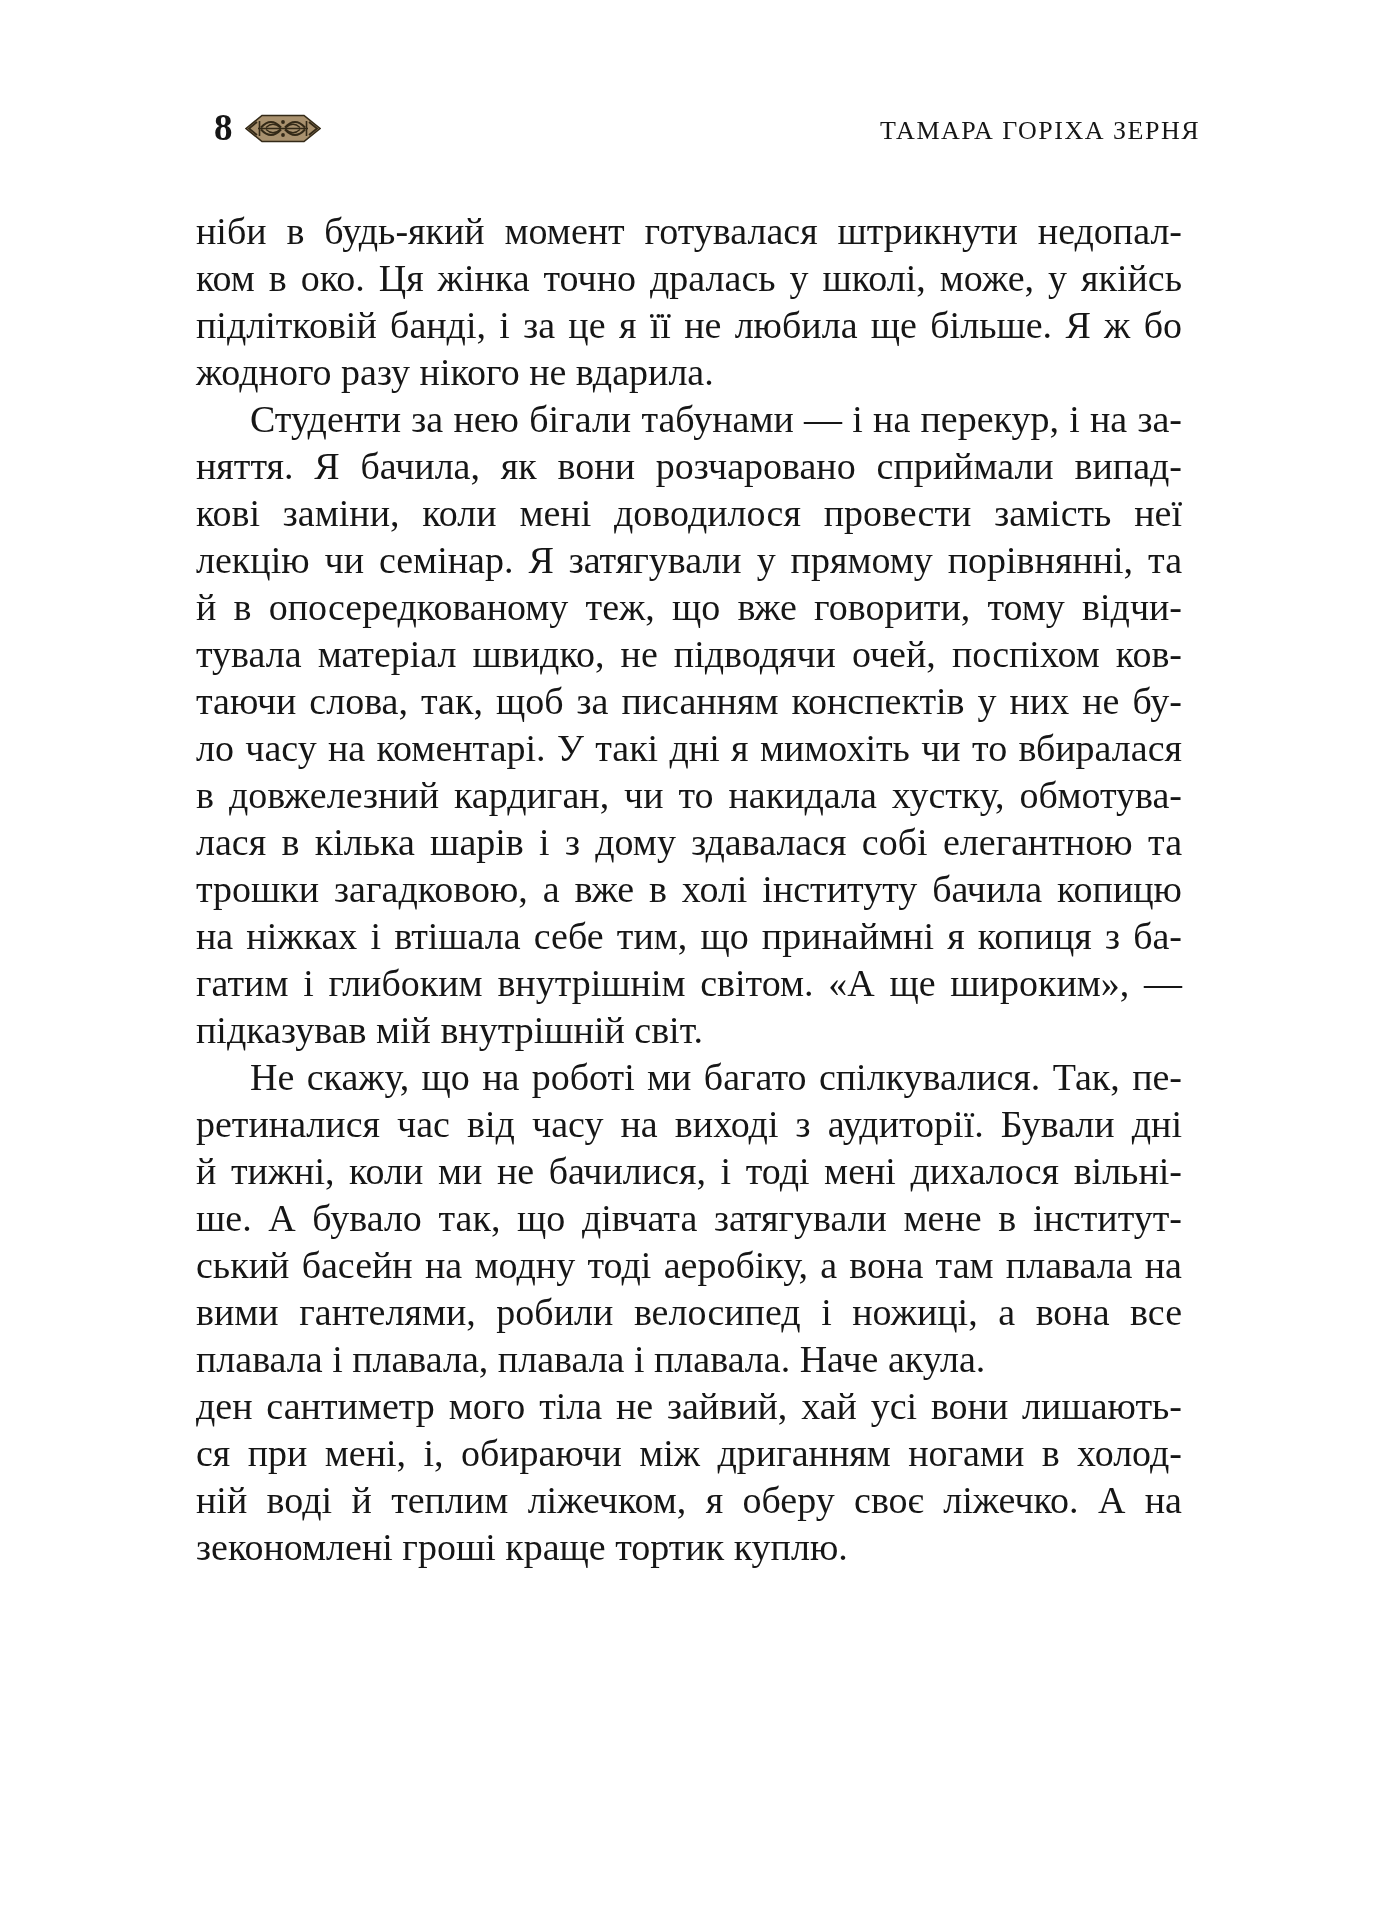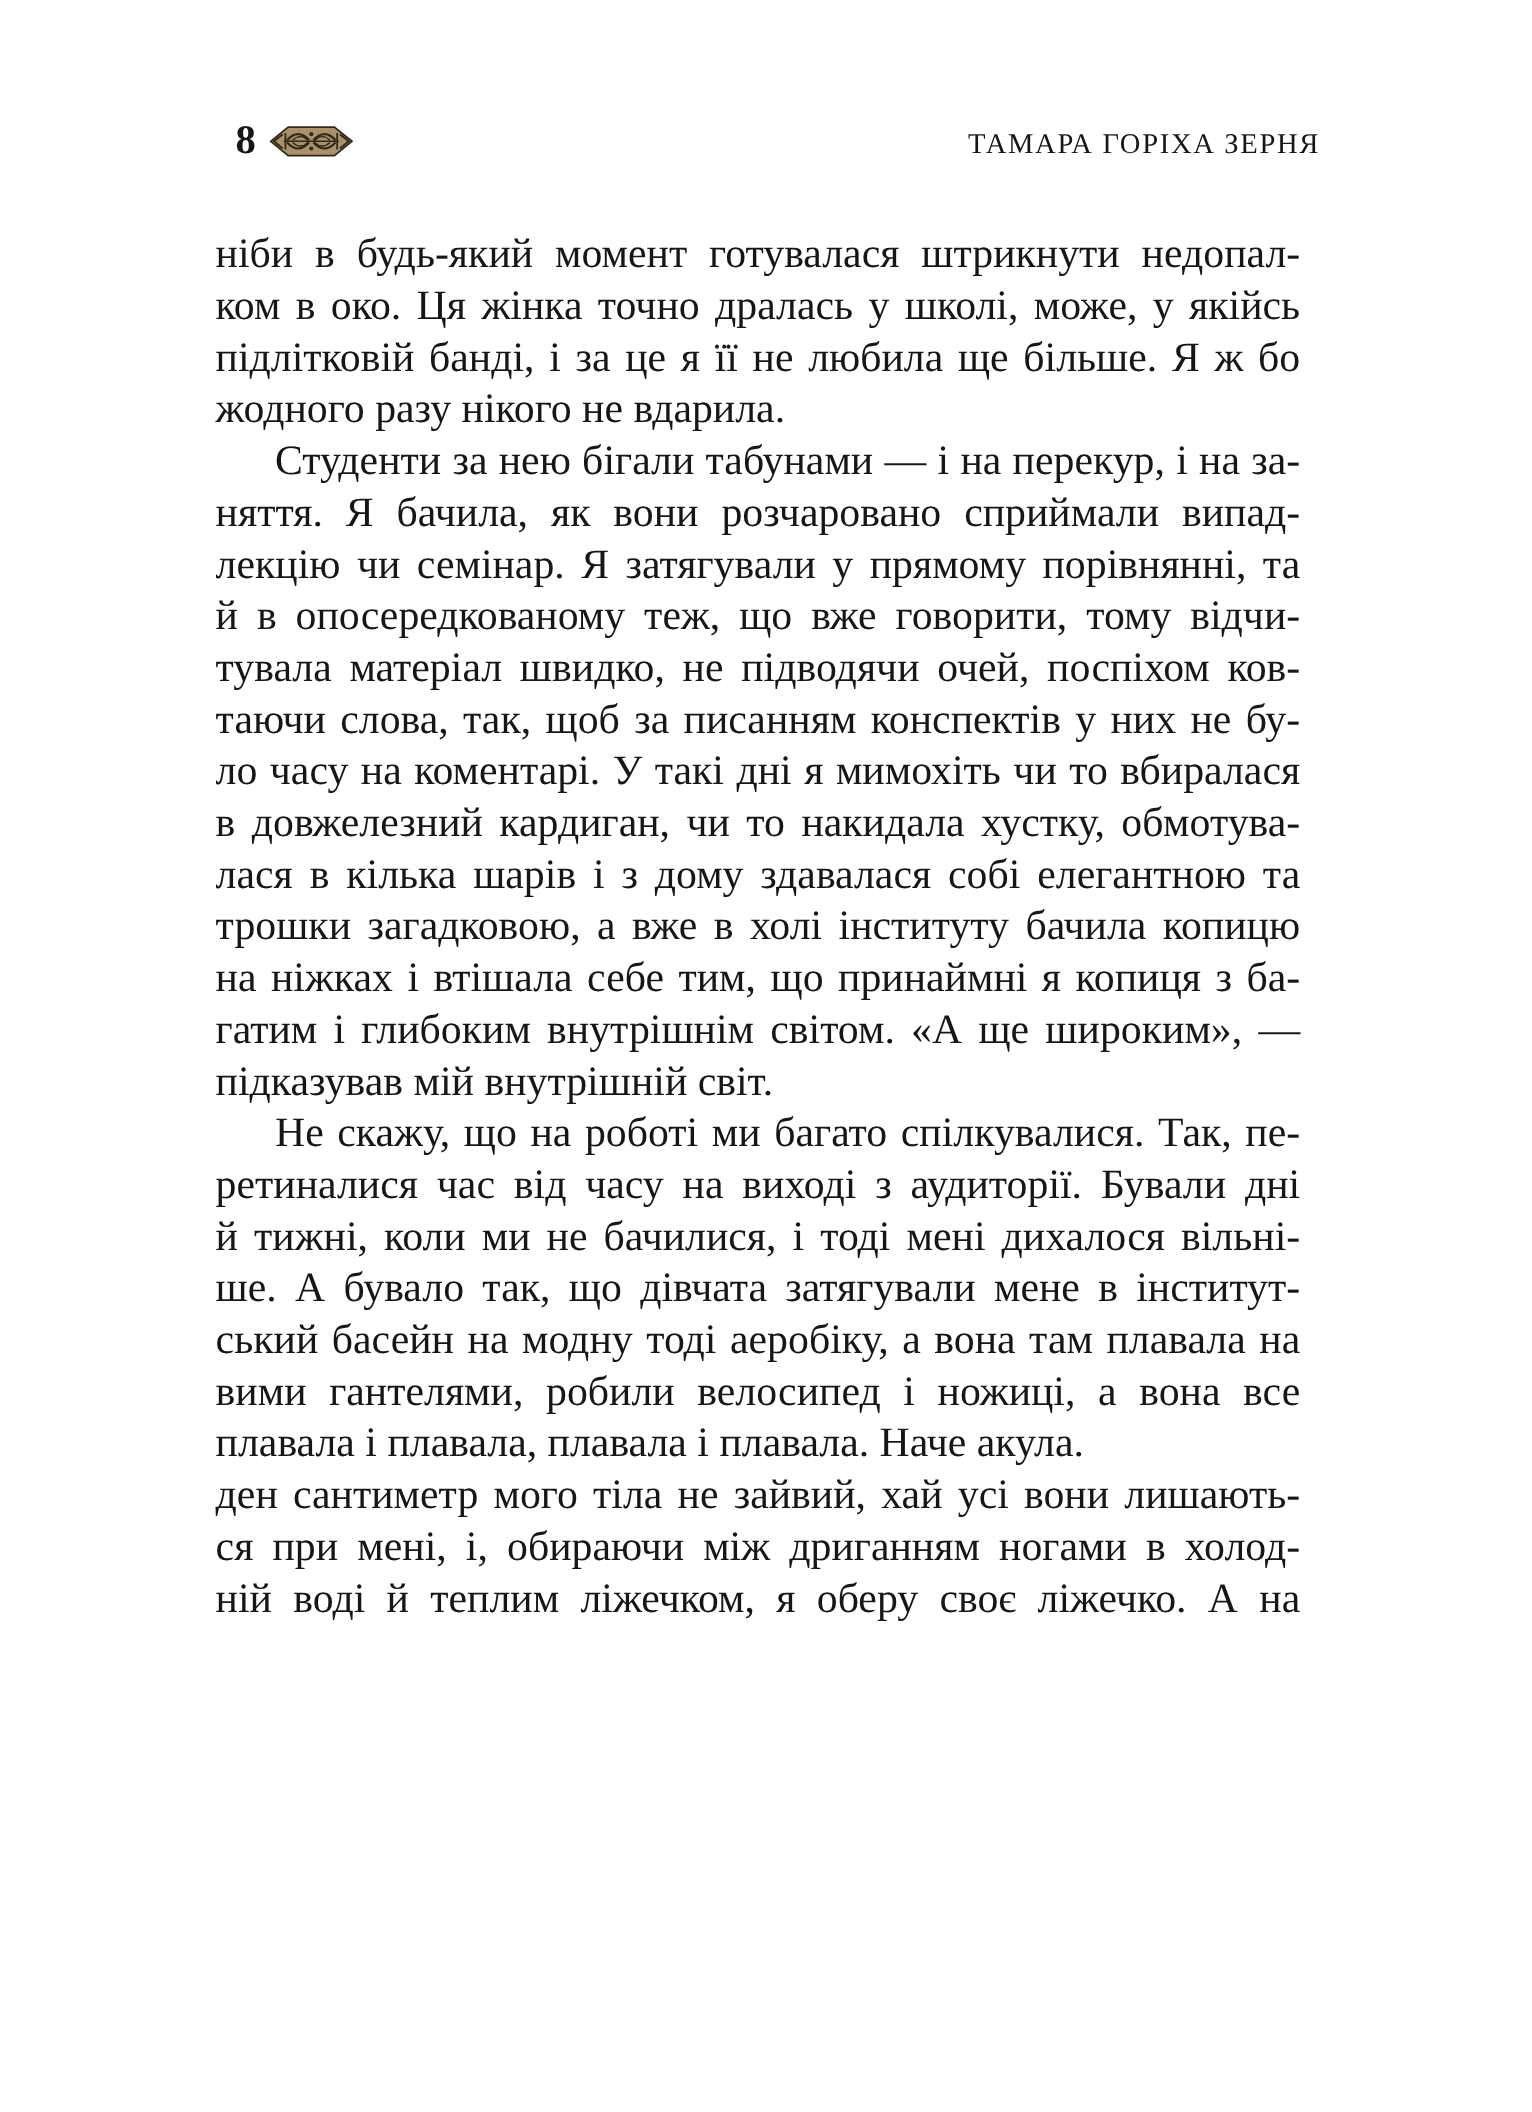--- a/index.html
+++ b/index.html
@@ -98,20 +98,21 @@
     <span class="running-title">ТАМАРА ГОРІХА ЗЕРНЯ</span>
   </div>
 
   <div class="page-body">
       <div class="line">ніби в будь-який момент готувалася штрикнути недопал-</div>
       <div class="line">ком в око. Ця жінка точно дралась у школі, може, у якійсь</div>
       <div class="line">підлітковій банді, і за це я її не любила ще більше. Я ж бо</div>
       <div class="line last">жодного разу нікого не вдарила.</div>
       <div class="line indent">Студенти за нею бігали табунами — і на перекур, і на за-</div>
       <div class="line">няття. Я бачила, як вони розчаровано сприймали випад-</div>
+      <div class="line">кові заміни, коли мені доводилося провести замість неї</div>
       <div class="line">лекцію чи семінар. Я затягували у прямому порівнянні, та</div>
       <div class="line">й в опосередкованому теж, що вже говорити, тому відчи-</div>
       <div class="line">тувала матеріал швидко, не підводячи очей, поспіхом ков-</div>
       <div class="line">таючи слова, так, щоб за писанням конспектів у них не бу-</div>
       <div class="line">ло часу на коментарі. У такі дні я мимохіть чи то вбиралася</div>
       <div class="line">в довжелезний кардиган, чи то накидала хустку, обмотува-</div>
       <div class="line">лася в кілька шарів і з дому здавалася собі елегантною та</div>
       <div class="line">трошки загадковою, а вже в холі інституту бачила копицю</div>
       <div class="line">на ніжках і втішала себе тим, що принаймні я копиця з ба-</div>
       <div class="line">гатим і глибоким внутрішнім світом. «А ще широким», —</div>
@@ -119,15 +120,16 @@
       <div class="line indent">Не скажу, що на роботі ми багато спілкувалися. Так, пе-</div>
       <div class="line">ретиналися час від часу на виході з аудиторії. Бували дні</div>
       <div class="line">й тижні, коли ми не бачилися, і тоді мені дихалося вільні-</div>
       <div class="line">ше. А бувало так, що дівчата затягували мене в інститут-</div>
       <div class="line">ський басейн на модну тоді аеробіку, а вона там плавала на</div>
       <div class="line">вими гантелями, робили велосипед і ножиці, а вона все</div>
       <div class="line last">плавала і плавала, плавала і плавала. Наче акула.</div>
       <div class="line">ден сантиметр мого тіла не зайвий, хай усі вони лишають-</div>
       <div class="line">ся при мені, і, обираючи між дриганням ногами в холод-</div>
       <div class="line">ній воді й теплим ліжечком, я оберу своє ліжечко. А на</div>
+      <div class="line last">зекономлені гроші краще тортик куплю.</div>
     </div>
 
 </div>
 
 </body></html>

